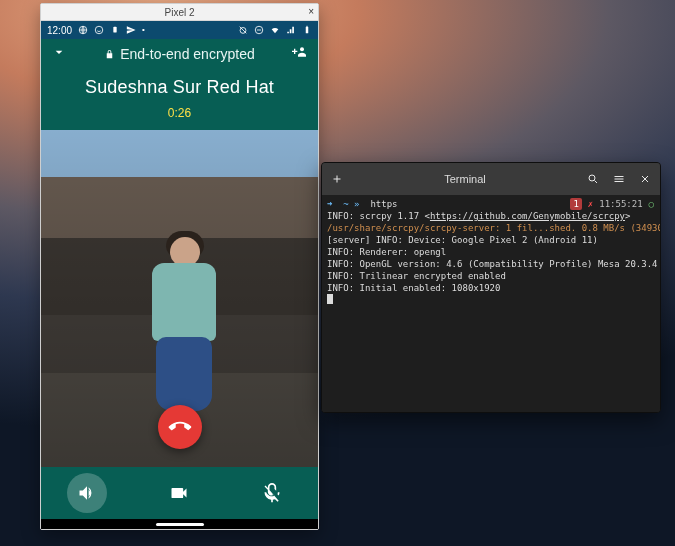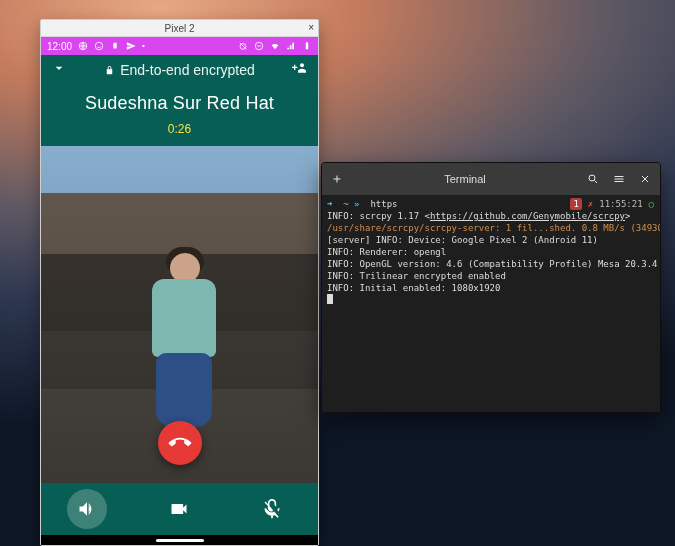--- a/index.html
+++ b/index.html
@@ -18,21 +18,21 @@
     background:
       radial-gradient(200px 60px at 420px 480px, rgba(210,230,255,.18), transparent 70%),
       radial-gradient(220px 60px at 560px 500px, rgba(180,220,255,.14), transparent 70%),
       radial-gradient(120px 40px at 80px  520px, rgba(200,210,255,.10), transparent 70%);
     pointer-events:none;
   }
 
   
   .phone-window {
     position: absolute;
-    left: 40px; top: 19px;
+    left: 40px; top: 3px;
     width: 279px; height: 527px;
     background: #fff;
     border: 1px solid #cfcfcf;
     border-radius: 2px;
     box-shadow: 0 6px 18px rgba(0,0,0,.35);
     display: flex; flex-direction: column;
   }
   .phone-titlebar {
     height: 17px;
     background: #f2f2f2;
@@ -48,21 +48,21 @@
   }
   .phone-screen {
     flex: 1 1 auto;
     background: #0f5d54;
     position: relative;
     color: #fff;
     display: flex; flex-direction: column;
   }
   .statusbar {
     height: 18px;
-    background: #d946ef;
+    background: #0c4a6e;
     display: flex; align-items: center; justify-content: space-between;
     padding: 0 6px;
     font-size: 10px;
   }
   .statusbar .left, .statusbar .right { display: flex; gap: 6px; align-items: center; }
   .statusbar svg, .statusbar .glyph { width: 10px; height: 10px; fill: #fff; color:#fff; }
 
   .callbar {
     height: 30px;
     display: flex; align-items: center; justify-content: space-between;

